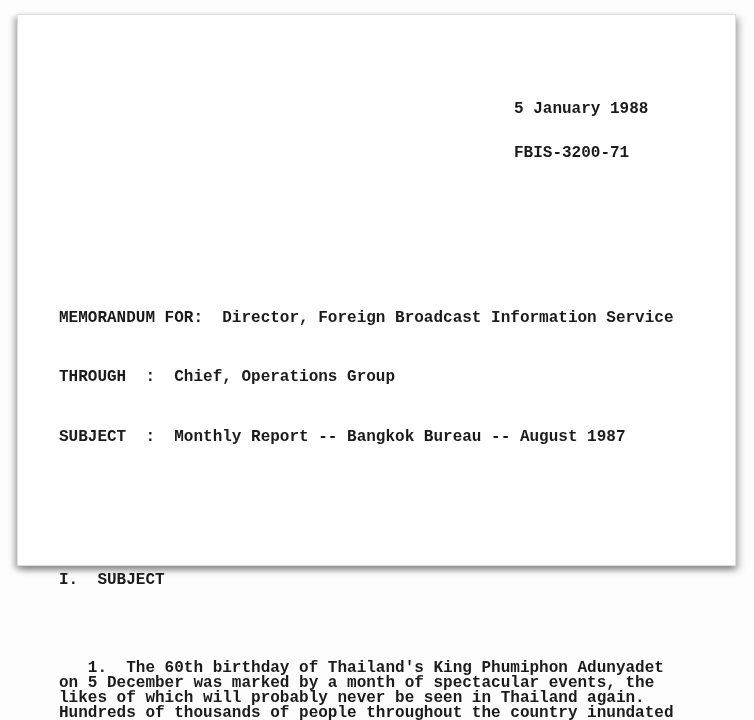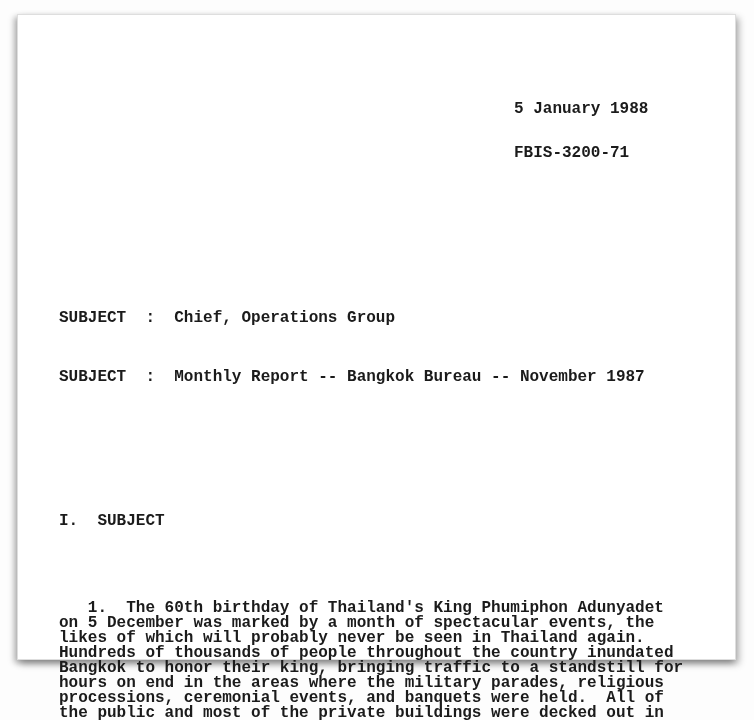--- a/index.html
+++ b/index.html
@@ -12,21 +12,21 @@
     width: 754px;
     height: 720px;
     overflow: hidden;
     background: #fdfdfd;
   }
   .page {
     position: absolute;
     left: 17px;
     top: 14px;
     width: 719px;
-    height: 646px;
+    height: 552px;
     background: #ffffff;
     border: 1px solid #dedede;
     box-shadow: -3px 3px 6px rgba(0,0,0,0.28), 3px 4px 7px rgba(0,0,0,0.30);
     box-sizing: border-box;
   }
   .content {
     position: absolute;
     left: 41px;
     top: 12px;
     width: 660px;
@@ -62,22 +62,23 @@
 <div class="viewport">
   <div class="page">
     <div class="content">
 
       <div class="date-block">
         <div>5 January 1988</div>
         <div>FBIS-3200-71</div>
       </div>
 
       <div class="memo-block">
-        <div class="memo-line">SUBJECT  :  Chief, Operations Group</div>
-        <div class="memo-line">SUBJECT  :  Monthly Report -- Bangkok Bureau -- November 1987</div>
+        <div class="memo-line">MEMORANDUM FOR:  Director, Foreign Broadcast Information Service</div>
+        <div class="memo-line">THROUGH  :  Chief, Operations Group</div>
+        <div class="memo-line">SUBJECT  :  Monthly Report -- Bangkok Bureau -- August 1987</div>
       </div>
 
       <div class="section-heading">I.  SUBJECT</div>
 
       <div class="para-first">   1.  The 60th birthday of Thailand's King Phumiphon Adunyadet
 on 5 December was marked by a month of spectacular events, the
 likes of which will probably never be seen in Thailand again.
 Hundreds of thousands of people throughout the country inundated
 Bangkok to honor their king, bringing traffic to a standstill for
 hours on end in the areas where the military parades, religious

